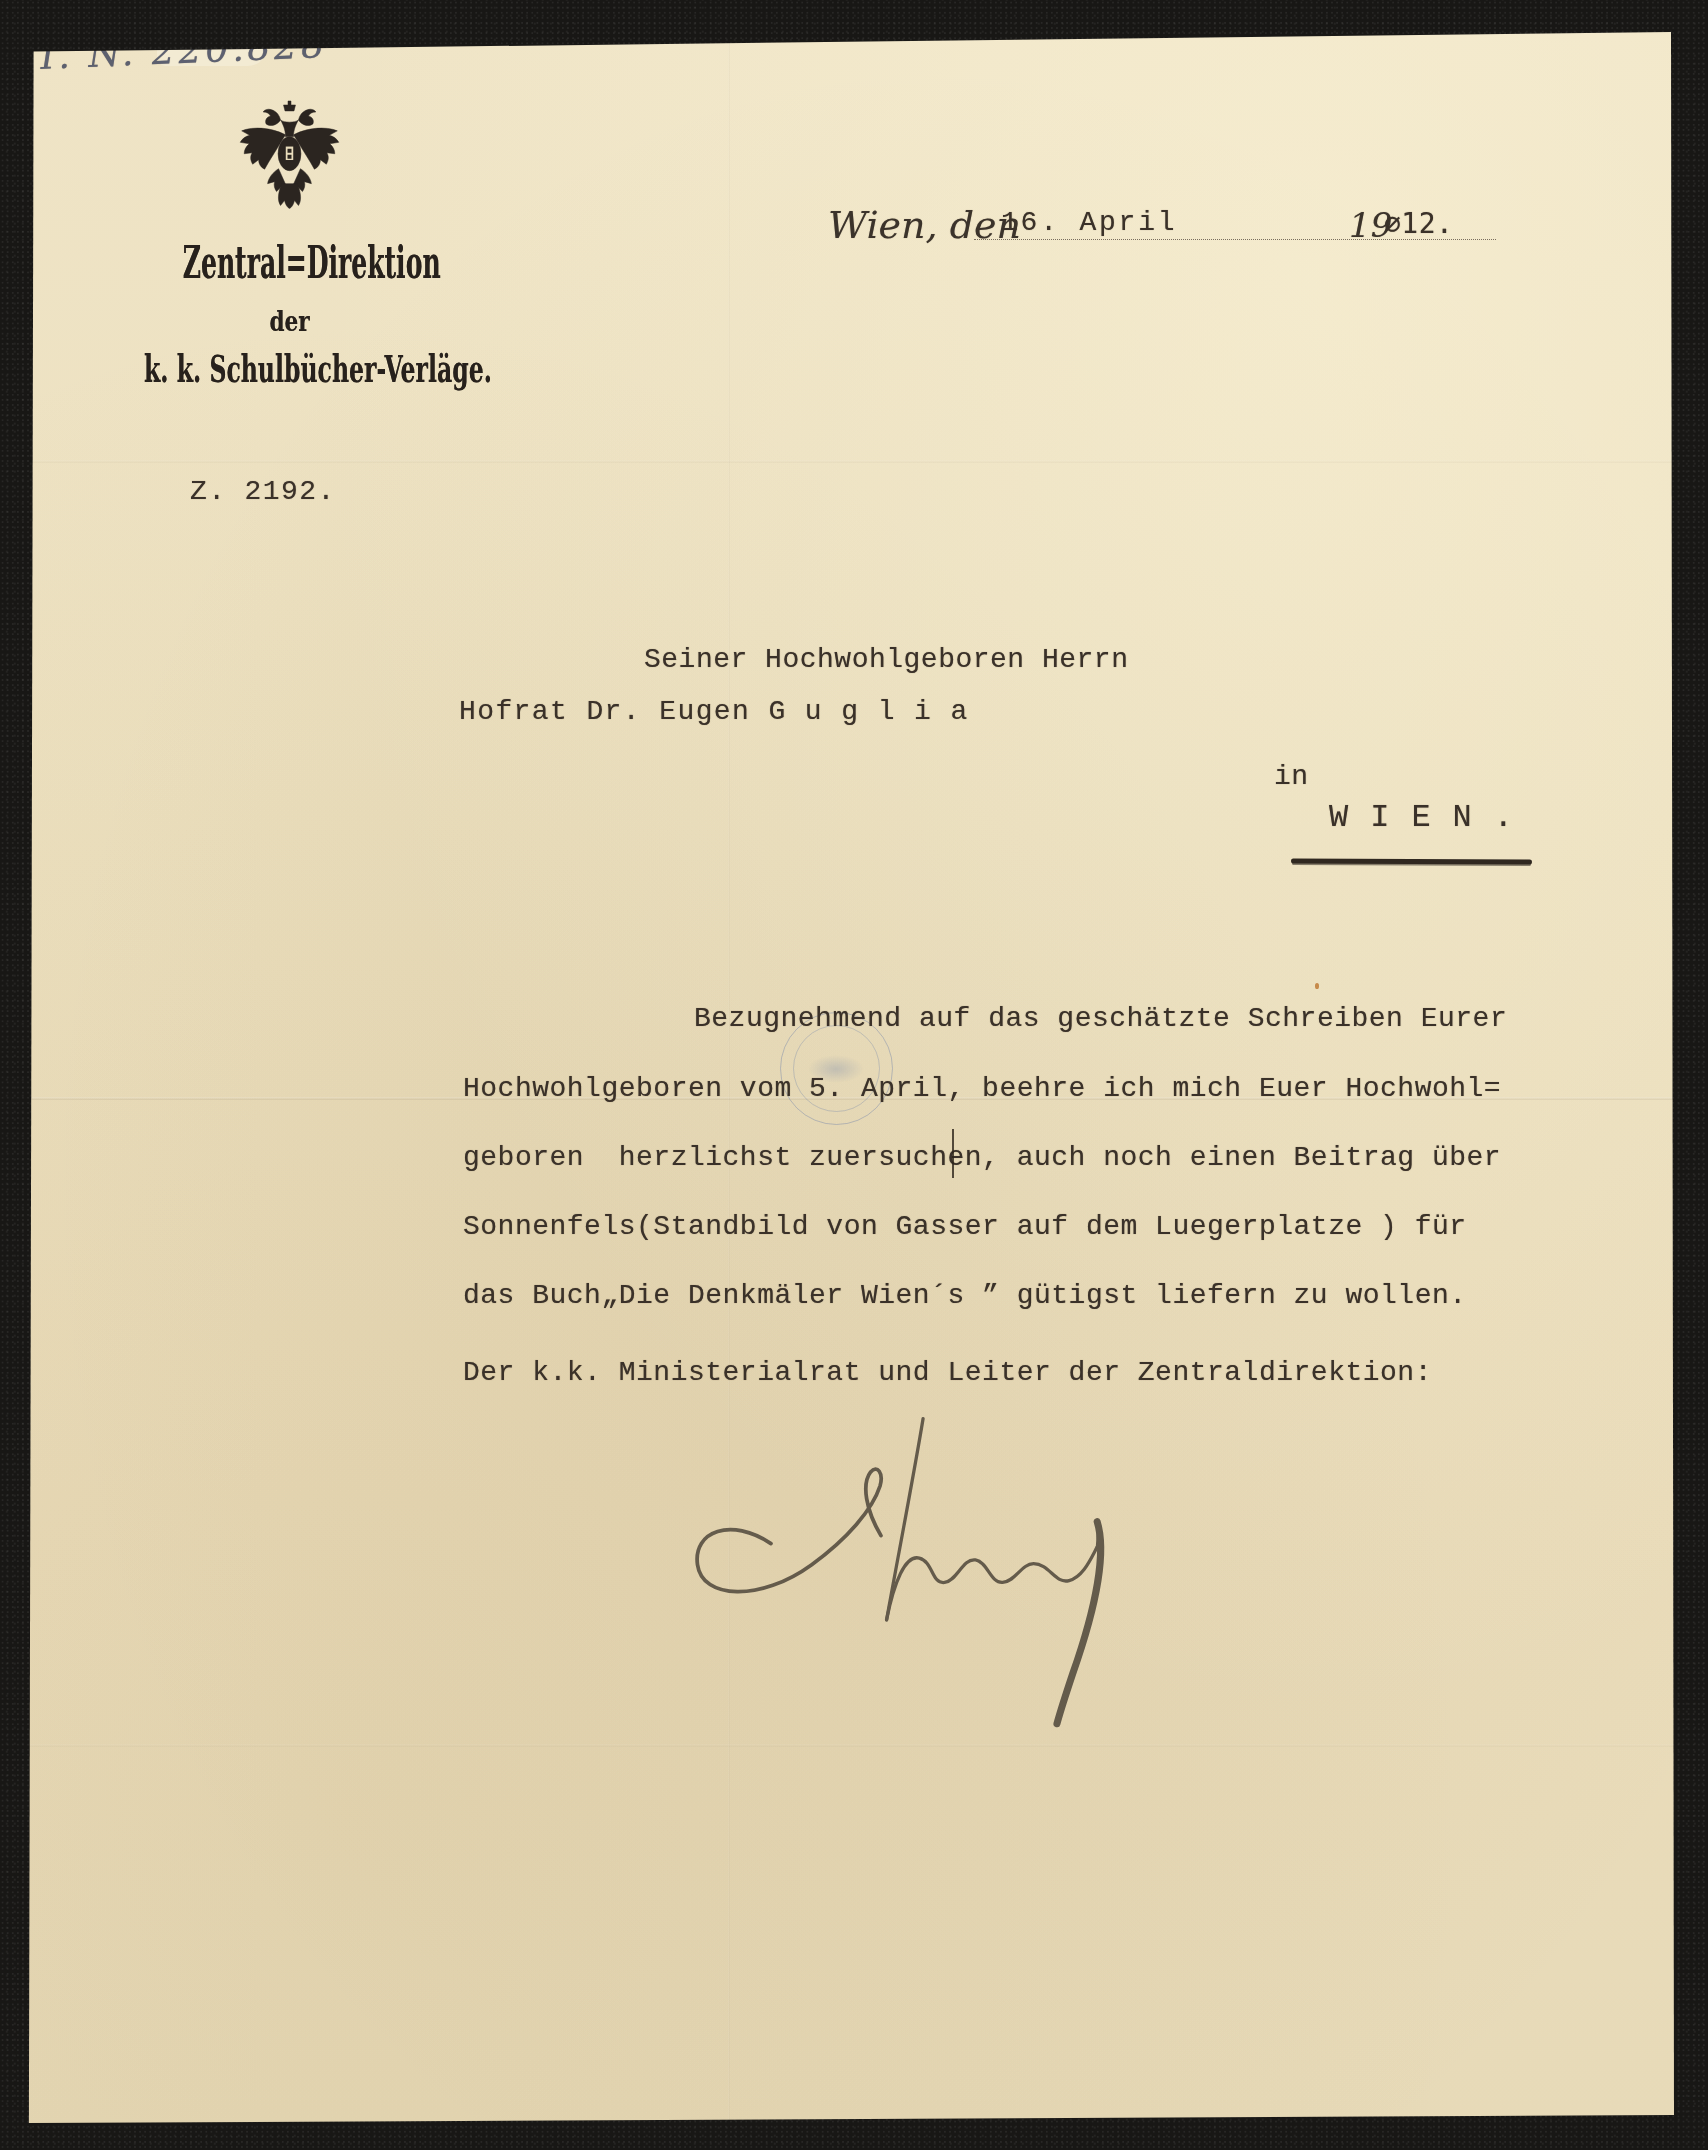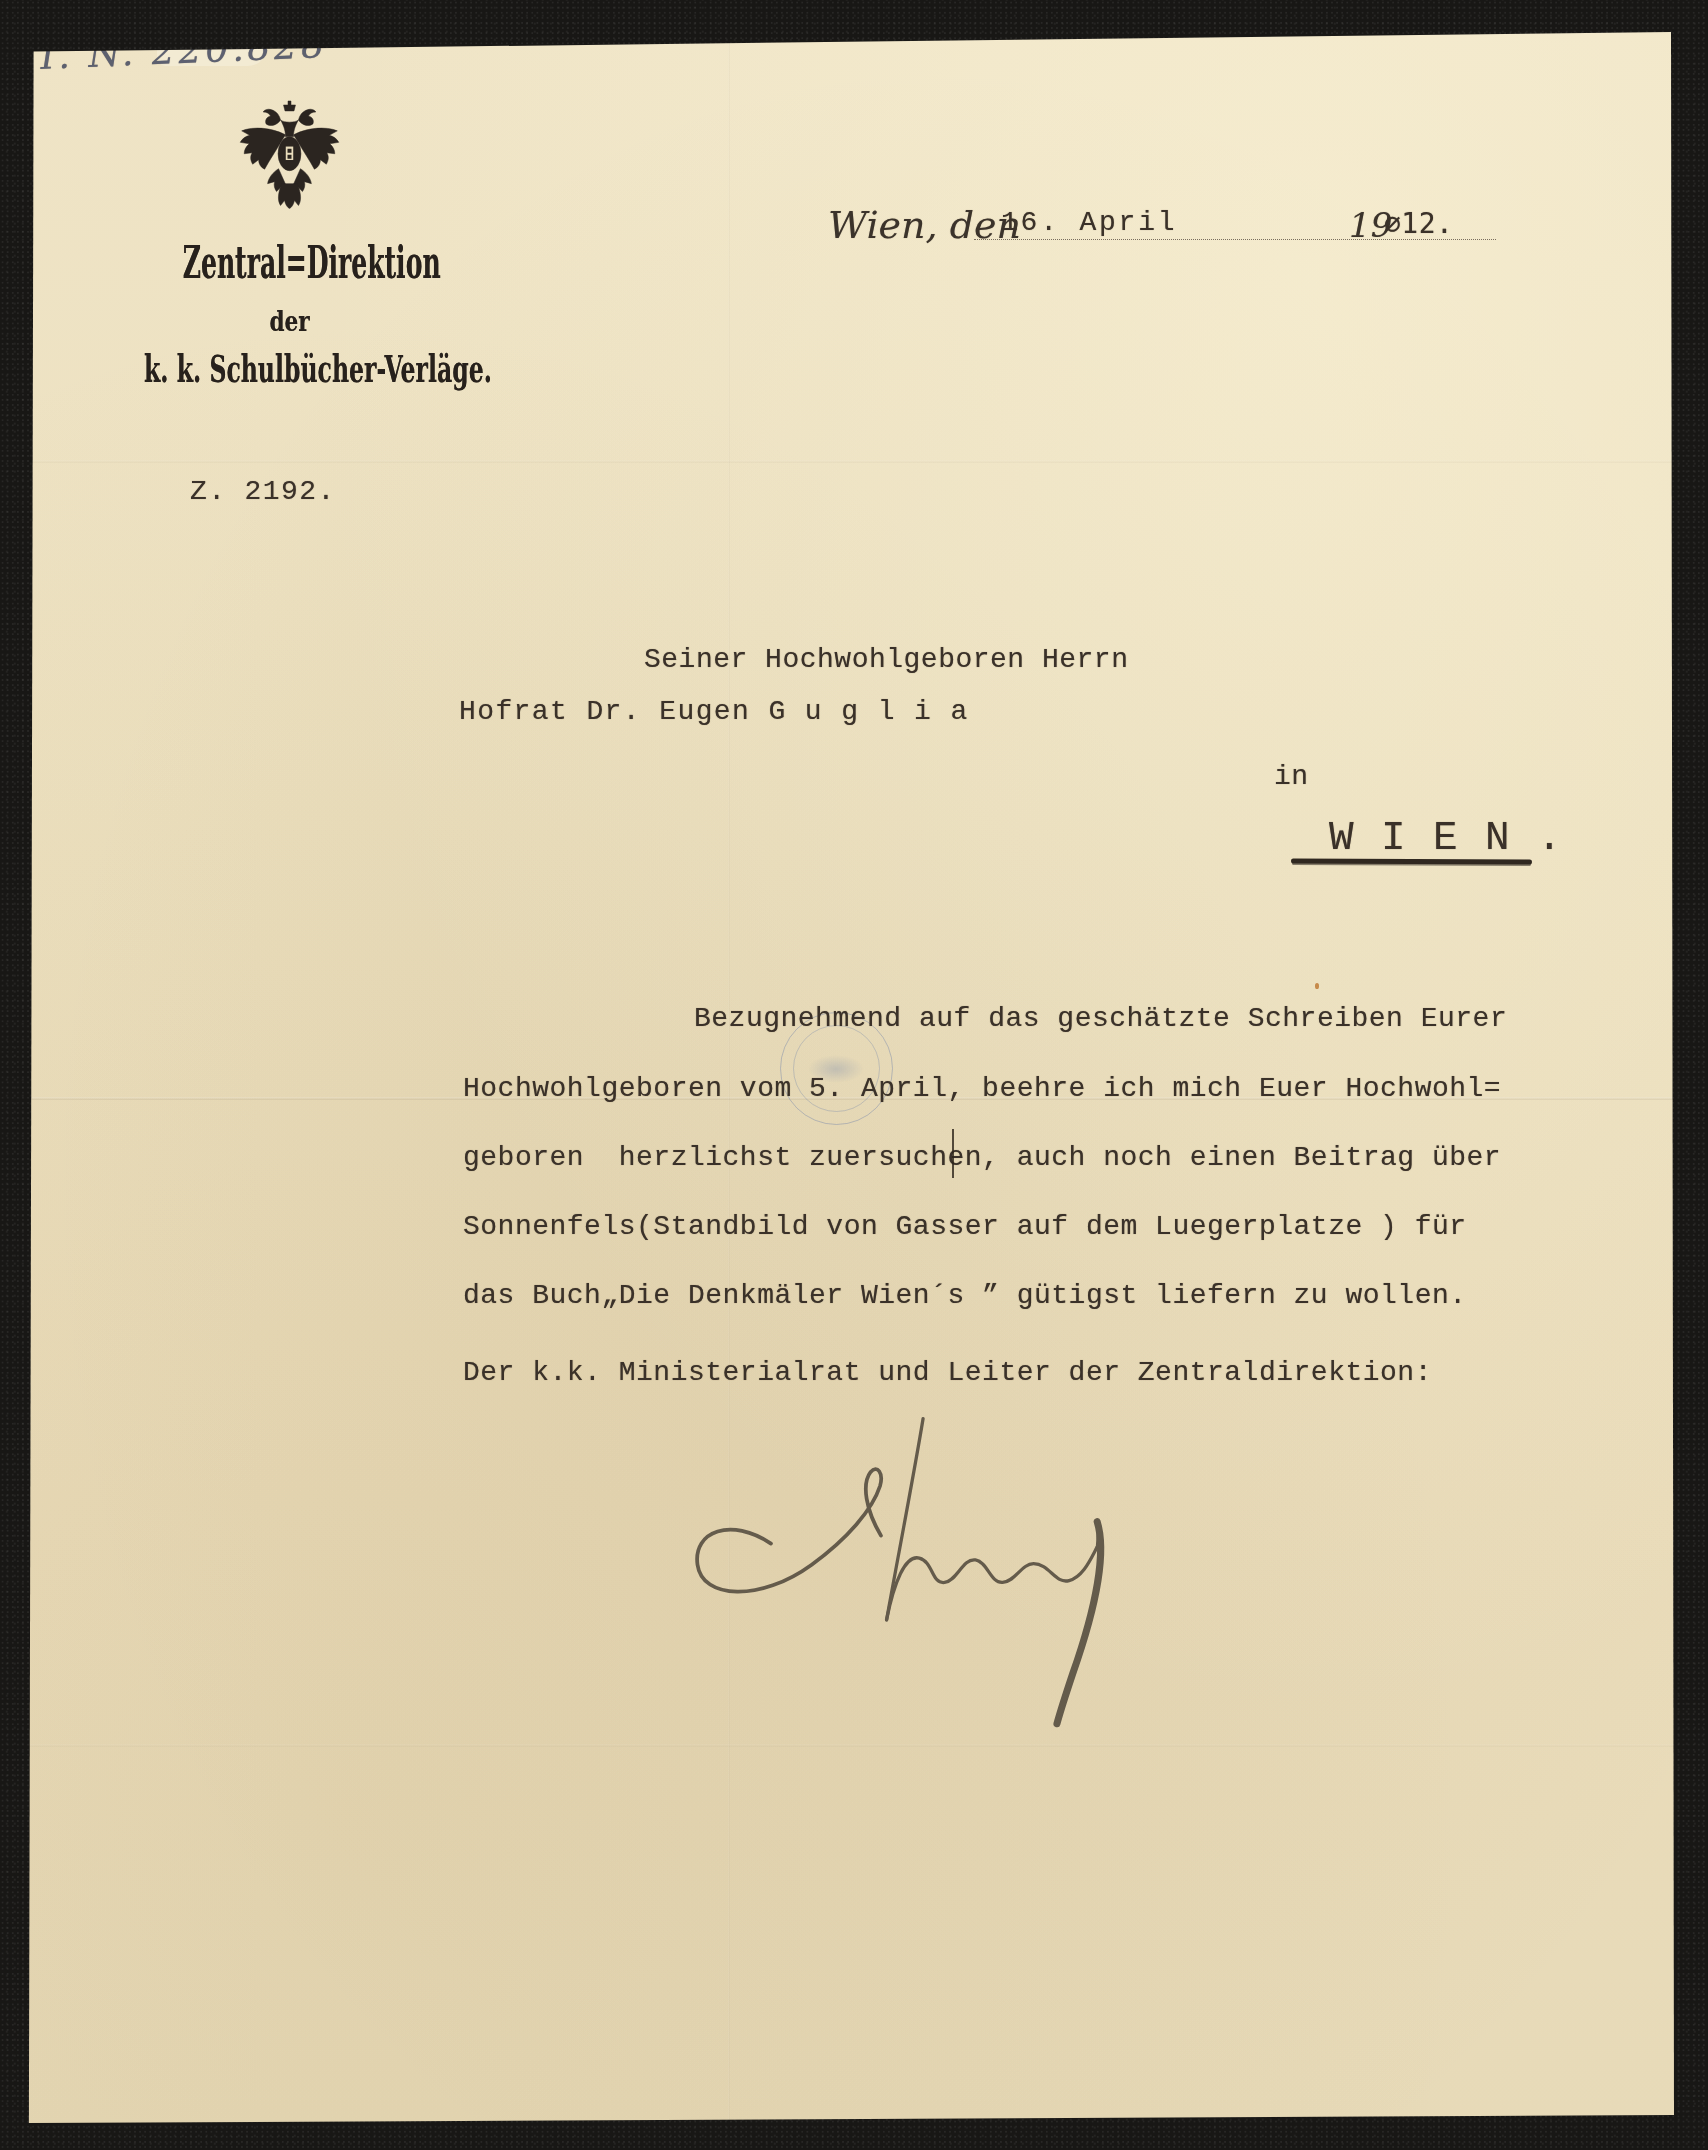--- a/index.html
+++ b/index.html
@@ -94,21 +94,21 @@
 
   <div class="leader" style="left:947px;top:184px;width:522px;height:24px;"></div>
   <div class="script" style="left:801px;top:172px;font-size:38px;">Wien, den</div>
   <div class="typed" style="left:974px;top:176px;letter-spacing:2.8px;">16. April</div>
   <div class="script" style="left:1322px;top:174px;font-size:34px;">19</div>
   <div class="typed" style="left:1357px;top:176px;font-family:'DejaVu Sans Mono','Liberation Mono',monospace;">∅12.</div>
 
   <div class="typed" style="left:617px;top:613px;">Seiner Hochwohlgeboren Herrn</div>
   <div class="typed" style="left:432px;top:665px;letter-spacing:1.4px;">Hofrat Dr. Eugen G u g l i a</div>
   <div class="typed" style="left:1213px;top:730px;margin-left:34px;">in</div>
-  <div class="typed" style="left:1302px;top:784px;font-size:41px;letter-spacing:1.4px;">W I E N .</div>
+  <div class="typed" style="left:1302px;top:768px;font-size:32px;letter-spacing:1.4px;">W I E N .</div>
   <div class="underline-bar" style="left:1264px;top:828px;width:241px;height:5.1px;transform:rotate(.25deg);"></div>
 
   <div class="stamp" style="left:753px;top:981px;width:111px;height:111px;">
     <div class="inner"></div>
     <div class="smudge"></div>
   </div>
 
   <div class="typed" style="left:667px;top:972px;">Bezugnehmend auf das geschätzte Schreiben Eurer</div>
   <div class="typed" style="left:436px;top:1042px;">Hochwohlgeboren vom 5. April, beehre ich mich Euer Hochwohl=</div>
   <div class="typed" style="left:436px;top:1111px;">geboren  herzlichst zuersuchen, auch noch einen Beitrag über</div>

